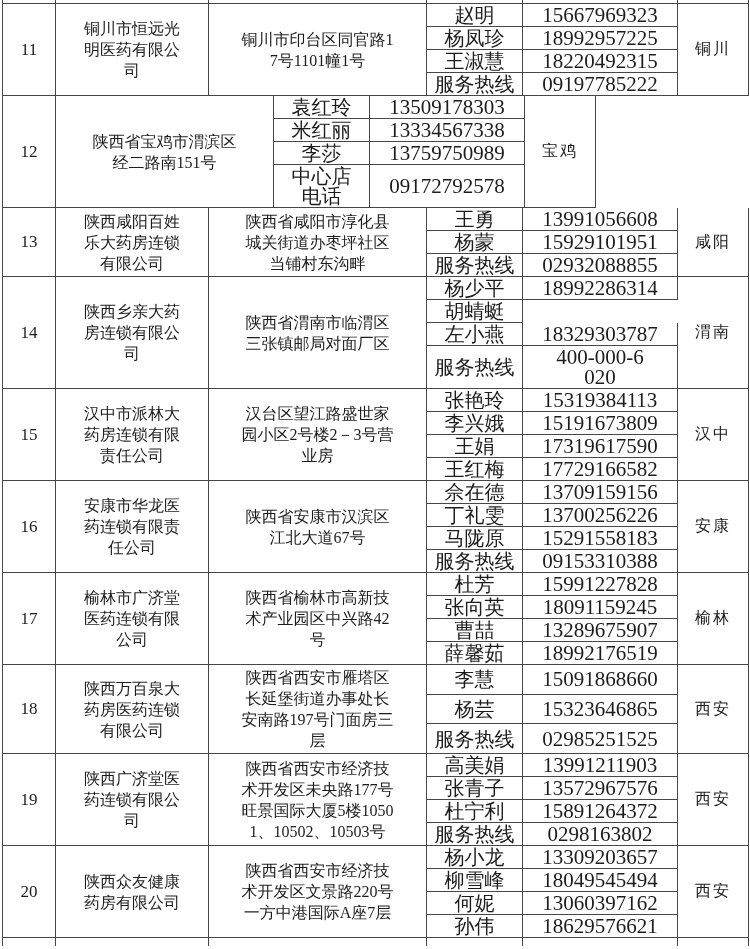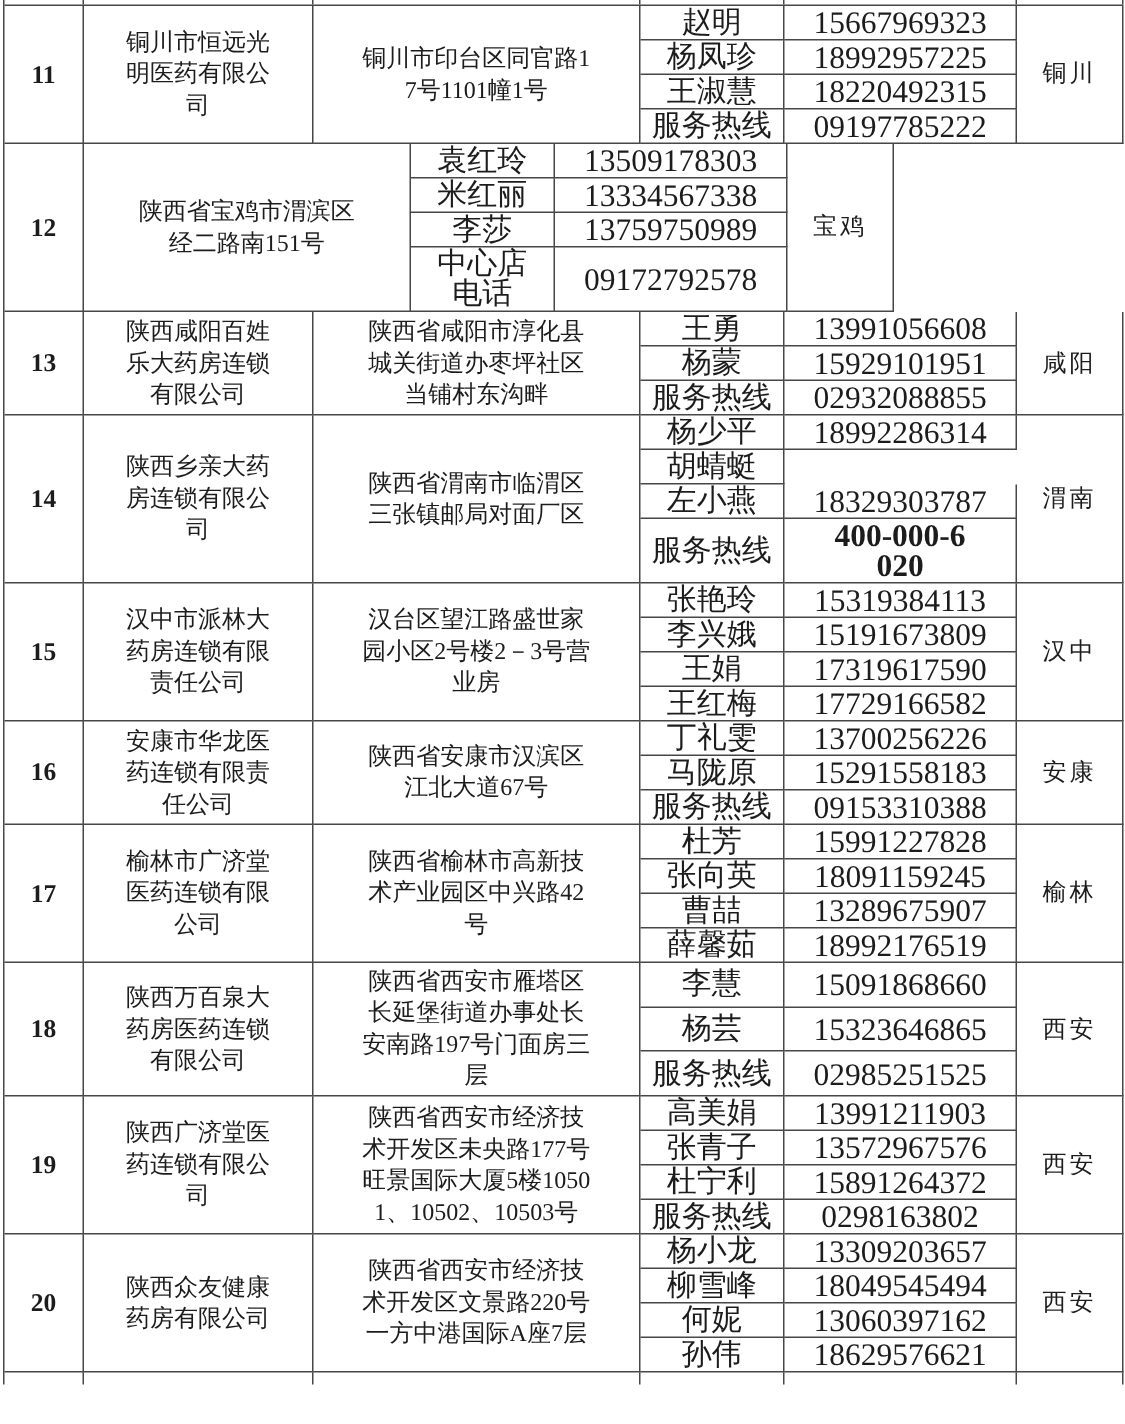--- a/index.html
+++ b/index.html
@@ -25,37 +25,37 @@
   .strip.bottom{height:8px;}
   .strip>div{box-sizing:border-box;border-right:1px solid var(--line);}
   .trow{display:flex;align-items:stretch;}
   .cell{
     box-sizing:border-box;
     border-right:1px solid var(--line);
     border-bottom:1px solid var(--line);
     display:flex;align-items:center;justify-content:center;
     text-align:center;
   }
-  .w-no{width:53px;font-weight:bold;}
+  .w-no{width:53px;}
   .w-co{width:153px;}
   .w-ad{width:218px;}
   .w-na{width:96px;}
   .w-ph{width:155px;}
   .w-ci{width:71px;}
   .c-no{font-size:17px;}
   .c-company{padding:2px 26px;font-size:16px;line-height:21px;}
   .c-address{padding:2px 30px;font-size:16px;line-height:21px;}
   .c-company .t,.c-address .t{word-break:break-all;display:inline-block;}
   .c-contacts{display:flex;flex-direction:column;width:251px;}
   .subrow{display:flex;flex:1 1 auto;min-height:22px;}
   .c-name{width:96px;font-size:20px;line-height:20px;padding:1px 5px;}
   .c-phone{width:155px;font-size:21px;line-height:20px;padding:1px 6px;}
   .c-city{font-size:16px;letter-spacing:2px;}
   .wrap-cjk{display:inline-block;width:64px;word-break:break-all;text-align:center;}
-  .wrap-num{display:inline-block;width:92px;word-break:break-all;font-weight:bold;}
+  .wrap-num{display:inline-block;width:92px;word-break:break-all;}
 </style>
 </head>
 <body>
 
 <div class="page">
   <div class="tbl">
     <div class="strip">
       <div class="w-no"></div>
       <div class="w-co"></div>
       <div class="w-ad"></div>
@@ -313,20 +313,28 @@
     <div class="cell w-no c-no">
             <span class="t b-no">16</span>
           </div>
     <div class="cell w-co c-company">
             <span class="t b-co">安康市华龙医药连锁有限责任公司</span>
           </div>
     <div class="cell w-ad c-address">
             <span class="t b-ad">陕西省安康市汉滨区江北大道67号</span>
           </div>
     <div class="c-contacts">
+  <div class="subrow">
+    <div class="cell w-na c-name">
+                <span class="t b-na">佘在德</span>
+              </div>
+    <div class="cell w-ph c-phone">
+                <span class="t b-ph">13709159156</span>
+              </div>
+  </div>
 
   <div class="subrow">
     <div class="cell w-na c-name">
                 <span class="t b-na">丁礼雯</span>
               </div>
     <div class="cell w-ph c-phone">
                 <span class="t b-ph">13700256226</span>
               </div>
   </div>
 

